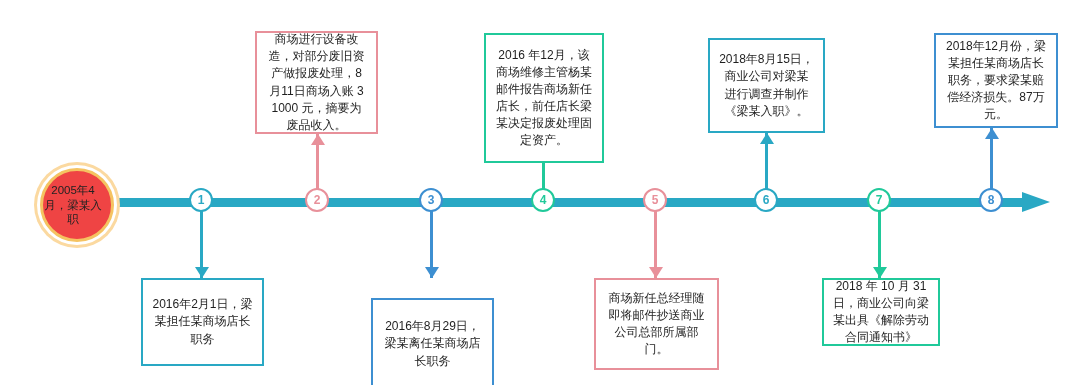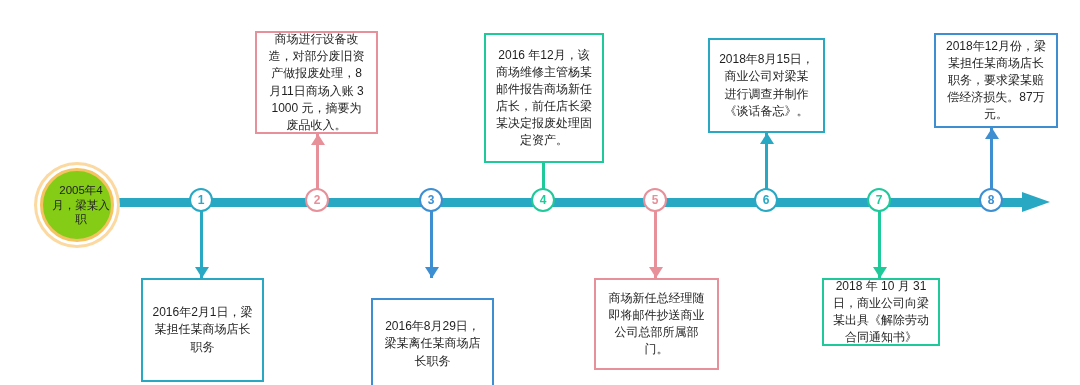--- a/index.html
+++ b/index.html
@@ -35,26 +35,26 @@
     border-left: 28px solid #29a8c4;
   }
   
   .start-node {
     position: absolute;
     left: 40px;
     top: 168px;
     width: 74px;
     height: 74px;
     border-radius: 50%;
-    background: #84cc16;
+    background: #ef4444;
     border: 3px solid #f5c361;
     box-shadow: 0 0 0 3px #ffffff, 0 0 0 6px #fbd9a0;
     display: flex;
     align-items: center;
-    justify-content: flex-end;
+    justify-content: flex-start;
     box-sizing: border-box;
     z-index: 6;
   }
   .start-node-label {
     font-size: 11.5px;
     line-height: 1.28;
     color: #222222;
     text-align: center;
     width: 60px;
     word-break: break-all;
@@ -129,21 +129,21 @@
   <div class="axis-line"></div>
   <div class="axis-arrowhead"></div>
 
   <div class="start-node">
     <div class="start-node-label">2005年4月，梁某入职</div>
   </div>
 
   <div id="events-layer">
       <div class="connector" style="left: 199.5px; background: rgb(41, 168, 196); top: 202.5px; height: 75.5px;"></div>
       <div class="connector-head down" style="left: 201px; top: 267px; border-top-color: rgb(41, 168, 196);"></div>
-      <div class="event-box" style="left: 141px; top: 278px; width: 123px; height: 104px; border-color: rgb(41, 168, 196);">
+      <div class="event-box" style="left: 141px; top: 278px; width: 123px; height: 88px; border-color: rgb(41, 168, 196);">
         <div class="event-box-text">2016年2月1日，梁某担任某商场店长职务</div>
       </div>
       <div class="marker" style="left: 201px; border-color: rgb(41, 168, 196); color: rgb(41, 168, 196);">1</div>
       <div class="connector" style="left: 315.5px; background: rgb(232, 144, 154); top: 134px; height: 68.5px;"></div>
       <div class="connector-head up" style="left: 317px; top: 134px; border-bottom-color: rgb(232, 144, 154);"></div>
       <div class="event-box" style="left: 255px; top: 31px; width: 123px; height: 103px; border-color: rgb(232, 144, 154);">
         <div class="event-box-text">商场进行设备改造，对部分废旧资产做报废处理，8月11日商场入账 31000 元，摘要为废品收入。</div>
       </div>
       <div class="marker" style="left: 317px; border-color: rgb(232, 144, 154); color: rgb(232, 144, 154);">2</div>
       <div class="connector" style="left: 429.5px; background: rgb(61, 143, 209); top: 202.5px; height: 75.5px;"></div>
@@ -160,21 +160,21 @@
       <div class="marker" style="left: 543px; border-color: rgb(32, 201, 154); color: rgb(32, 201, 154);">4</div>
       <div class="connector" style="left: 653.5px; background: rgb(232, 144, 154); top: 202.5px; height: 75.5px;"></div>
       <div class="connector-head down" style="left: 655px; top: 267px; border-top-color: rgb(232, 144, 154);"></div>
       <div class="event-box" style="left: 594px; top: 278px; width: 125px; height: 92px; border-color: rgb(232, 144, 154);">
         <div class="event-box-text">商场新任总经理随即将邮件抄送商业公司总部所属部门。</div>
       </div>
       <div class="marker" style="left: 655px; border-color: rgb(232, 144, 154); color: rgb(232, 144, 154);">5</div>
       <div class="connector" style="left: 764.5px; background: rgb(41, 168, 196); top: 133px; height: 69.5px;"></div>
       <div class="connector-head up" style="left: 766px; top: 133px; border-bottom-color: rgb(41, 168, 196);"></div>
       <div class="event-box" style="left: 708px; top: 38px; width: 117px; height: 95px; border-color: rgb(41, 168, 196);">
-        <div class="event-box-text">2018年8月15日，商业公司对梁某进行调查并制作《谈话备忘》。</div>
+        <div class="event-box-text">2018年8月15日，商业公司对梁某进行调查并制作《梁某入职》。</div>
       </div>
       <div class="marker" style="left: 766px; border-color: rgb(41, 168, 196); color: rgb(41, 168, 196);">6</div>
       <div class="connector" style="left: 877.5px; background: rgb(32, 201, 154); top: 202.5px; height: 75.5px;"></div>
       <div class="connector-head down" style="left: 879px; top: 267px; border-top-color: rgb(32, 201, 154);"></div>
       <div class="event-box" style="left: 822px; top: 278px; width: 118px; height: 68px; border-color: rgb(32, 201, 154); justify-content: flex-end;">
         <div class="event-box-text">2018 年 10 月 31 日，商业公司向梁某出具《解除劳动合同通知书》</div>
       </div>
       <div class="marker" style="left: 879px; border-color: rgb(32, 201, 154); color: rgb(32, 201, 154);">7</div>
       <div class="connector" style="left: 989.5px; background: rgb(61, 143, 209); top: 128px; height: 74.5px;"></div>
       <div class="connector-head up" style="left: 991px; top: 128px; border-bottom-color: rgb(61, 143, 209);"></div>

